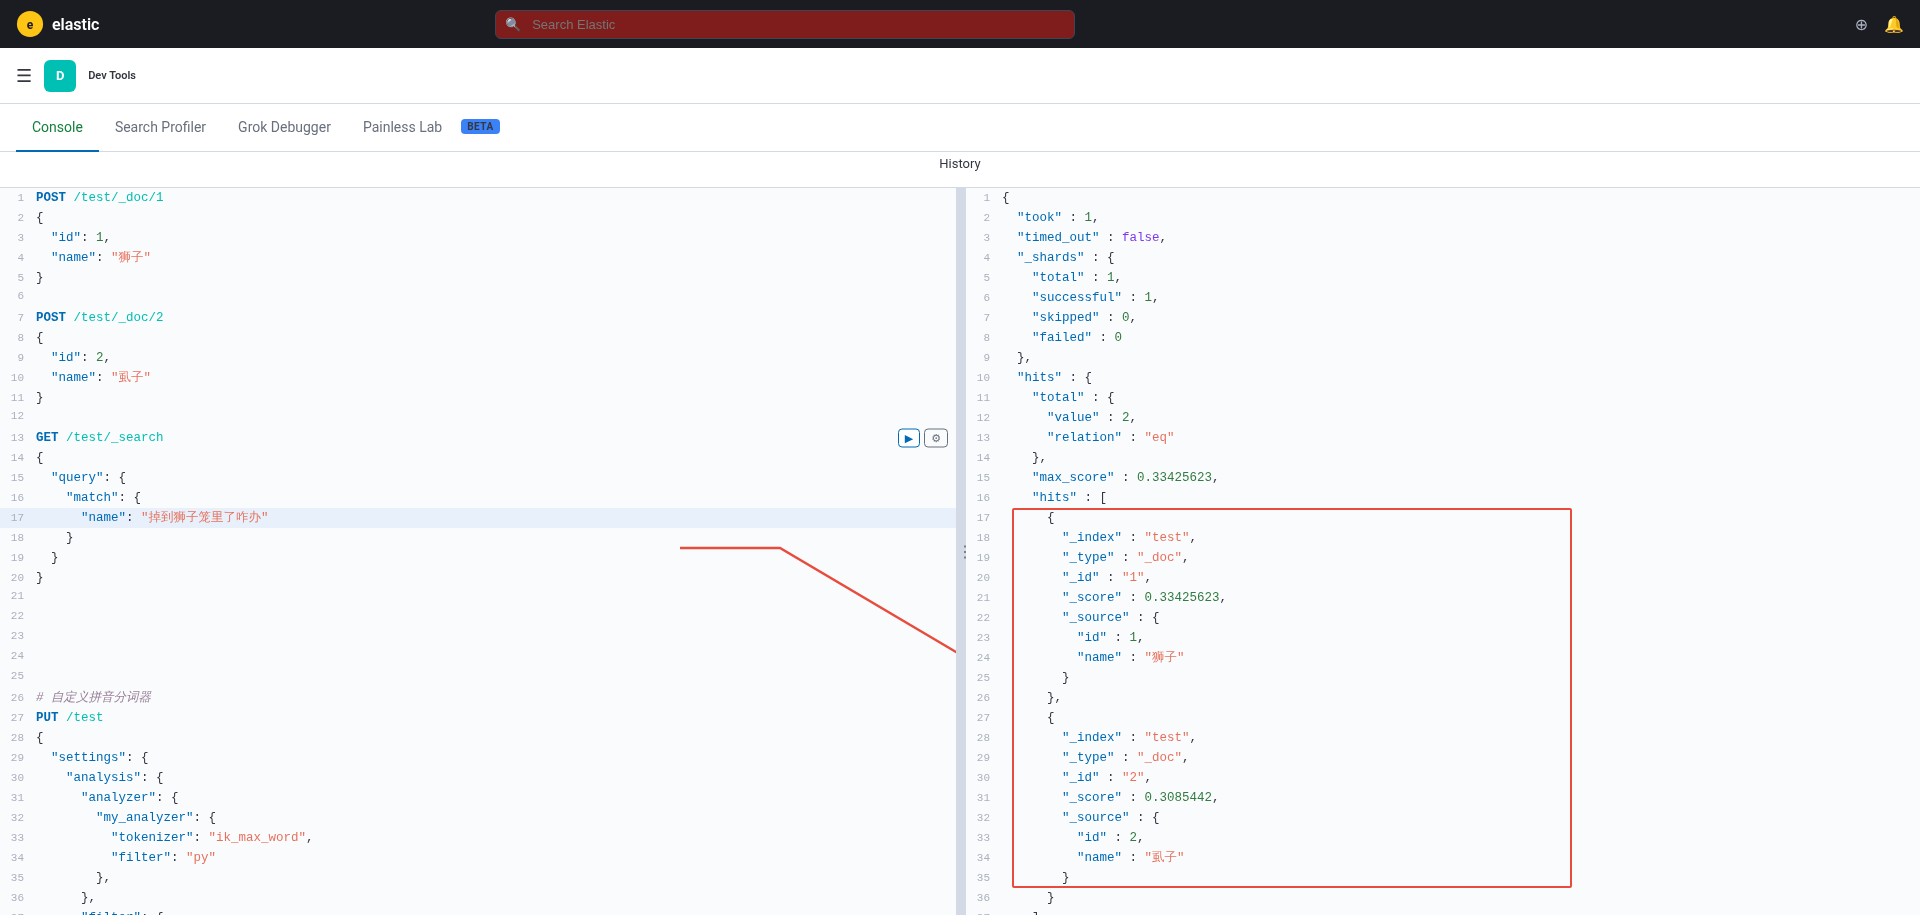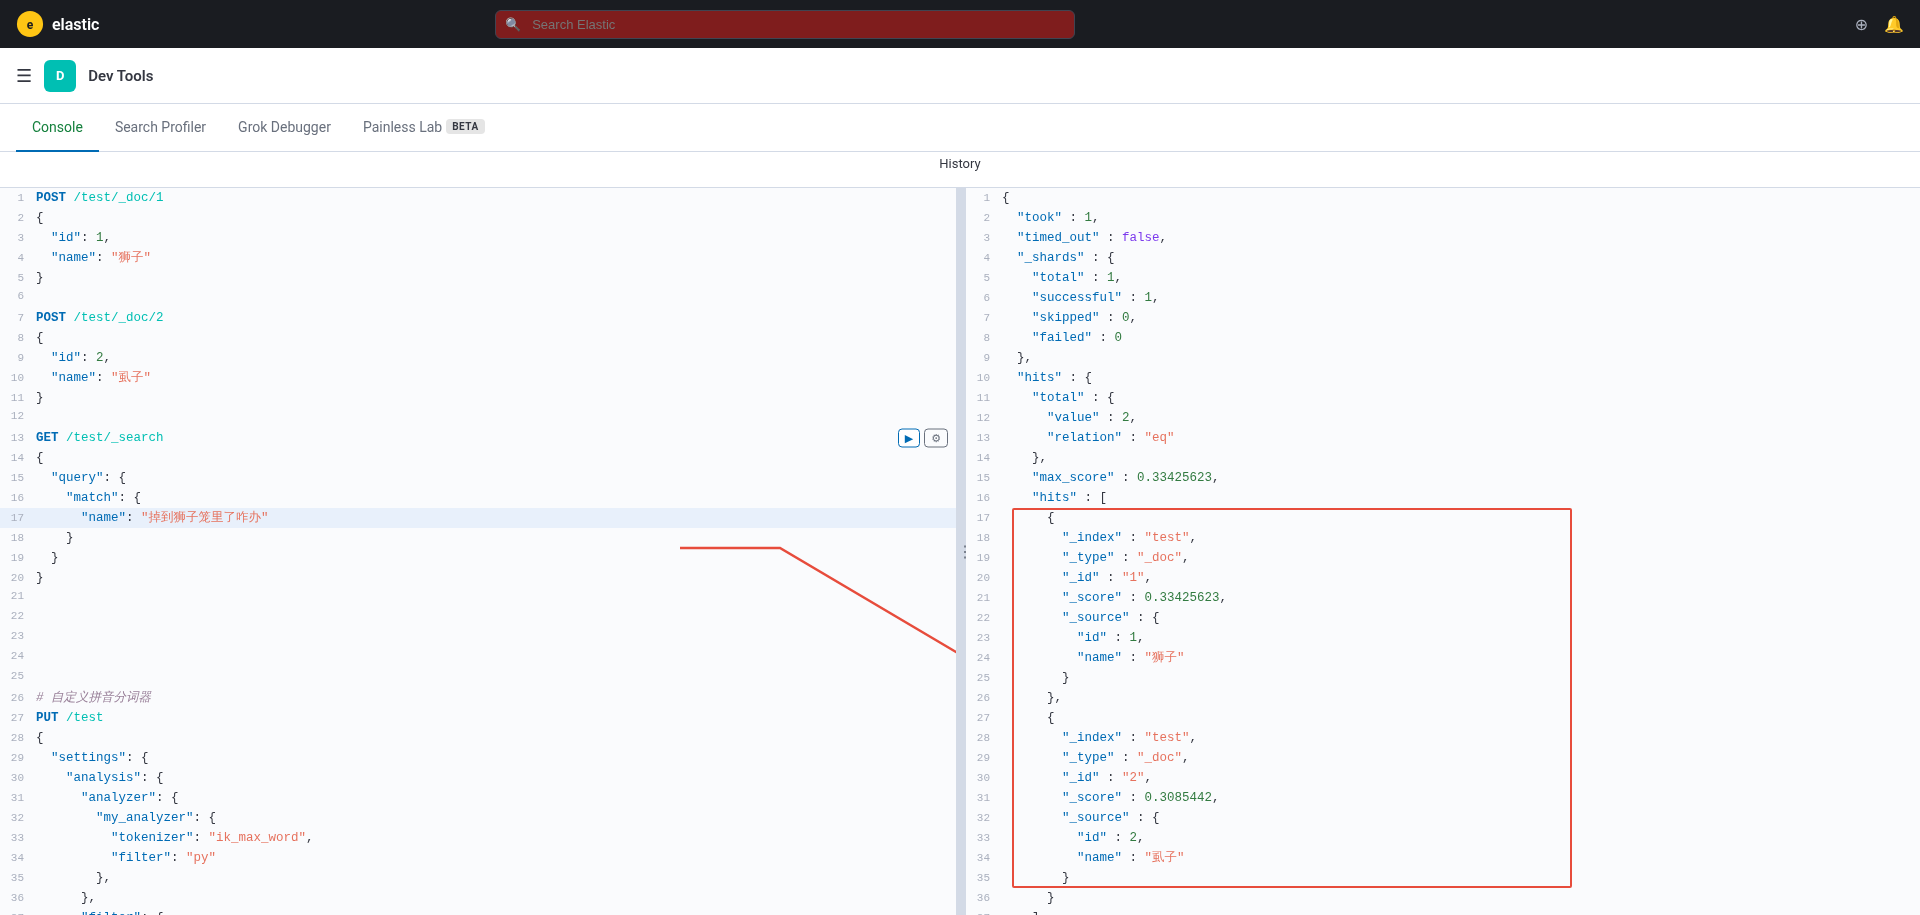--- a/index.html
+++ b/index.html
@@ -80,21 +80,21 @@
       font-size: 13px;
       font-weight: 700;
       width: 32px;
       height: 32px;
       border-radius: 6px;
       display: flex;
       align-items: center;
       justify-content: center;
     }
     .app-title {
-      font-size: 15px;
+      font-size: 11px;
       font-weight: 600;
       color: #343741;
     }
 
     
     .tabs-bar {
       background: #fff;
       border-bottom: 1px solid #d3dae6;
       display: flex;
       align-items: center;
@@ -111,27 +111,27 @@
       cursor: pointer;
       color: #69707d;
       border-bottom: 2px solid transparent;
       position: relative;
     }
     .tab.active {
       color: #15803d;
       border-bottom: 2px solid #006BB4;
     }
     .tab .beta-badge {
-      background: #e5e5e5;
+      background: #3b82f6;
       color: #343741;
       font-size: 10px;
       font-weight: 700;
       padding: 2px 6px;
       border-radius: 4px;
-      margin-left: 4px;
+      margin-left: 19px;
       letter-spacing: 0.5px;
     }
 
     
     .toolbar {
       display: flex;
       align-items: center;
       padding: 4px 16px;
       border-bottom: 1px solid #d3dae6;
       gap: 16px;

